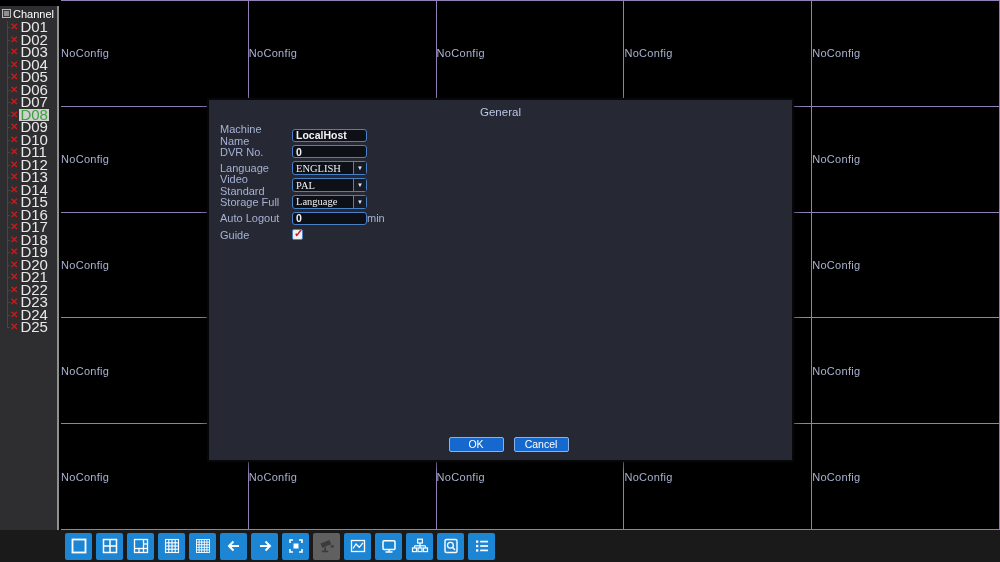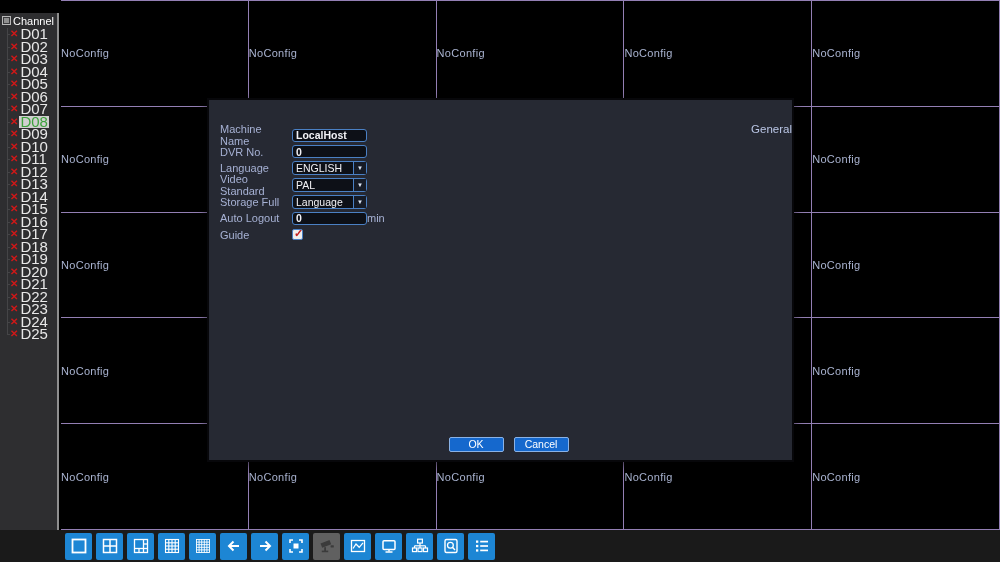--- a/index.html
+++ b/index.html
@@ -8,21 +8,21 @@
     --dialog_bg:#262933; --input_border:#4a80c4; --input_bg:#0d1017;
     --button_blue:#1568cd; --toolbar_bg:#1a1a1a; --sidebar_bg:#2e2e30;
     --disabled_button:#606060; --label_text:#a6b1d4;
   }
   *{box-sizing:border-box; margin:0; padding:0;}
   html,body{width:1000px;height:562px;overflow:hidden;background:#000;
     font-family:"Liberation Sans", sans-serif;}
   .app{position:relative;width:1000px;height:562px;}
 
   
-  .sidebar{position:absolute;left:0;top:13px;width:59px;height:530px;
+  .sidebar{position:absolute;left:0;top:6px;width:59px;height:530px;
     background:var(--sidebar_bg);border-right:2px solid #8f8f8f;}
   .ch-header{height:15px;display:flex;align-items:center;gap:2px;padding-left:2px;
     color:#ffffff;font-size:11px;}
   .ch-root-icon{width:9px;height:9px;border:1px solid #b8b8b8;background:#3a3a3c;
     position:relative;flex:none;}
   .ch-root-icon::after{content:'';position:absolute;left:1px;top:1px;width:5px;height:5px;
     background:#8f8f8f;}
   .ch-list{position:relative;}
   .ch-list::before{content:'';position:absolute;left:7px;top:0;bottom:6px;width:1px;
     background:#454547;}
@@ -43,30 +43,30 @@
     gap:1px;background:var(--grid_line);
     border-top:1px solid var(--grid_line);border-bottom:1px solid var(--grid_line);
     border-right:1px solid var(--grid_line);}
   .cell{background:#000;display:flex;align-items:center;justify-content:flex-start;}
   .cell span{color:var(--noconfig_text);font-size:11px;letter-spacing:.3px;}
 
   
   .dialog{position:absolute;left:207px;top:98px;width:587px;height:364px;
     background:var(--dialog_bg);border:2px solid #07070a;
     box-shadow:0 3px 10px rgba(0,0,0,.65);z-index:5;}
-  .dtitle{text-align:right;padding-top:23px;font-size:11.5px;color:#bac6e6;}
+  .dtitle{text-align:center;padding-top:6px;font-size:11.5px;color:#bac6e6;}
   .dform{position:absolute;left:11px;top:27px;}
   .drow{display:flex;align-items:center;height:16.6px;}
   .dlabel{width:72px;font-size:11px;color:var(--label_text);flex:none;}
   .dinput{width:75px;height:13px;background:var(--input_bg);
     border:1px solid var(--input_border);border-radius:3px;color:#f2f2f6;
     font-size:10.5px;padding:0 3px;font-family:inherit;outline:none;flex:none;font-weight:bold;}
   .dselect{width:75px;height:14px;background:var(--input_bg);
     border:1px solid var(--input_border);border-radius:3px;display:flex;
-    align-items:flex-end;cursor:pointer;flex:none;}
+    align-items:center;cursor:pointer;flex:none;font-family:Liberation Serif, serif;}
   .sel-text{flex:1;color:#f2f2f6;font-size:10.5px;padding-left:3px;white-space:nowrap;
     overflow:hidden;}
   .sel-arrow{width:13px;height:100%;border-left:1px solid var(--input_border);
     background:#161b26;display:flex;align-items:center;justify-content:center;flex:none;}
   .sel-arrow::before{content:'\25BC';font-size:6px;color:#dde6f4;}
   .suffix{margin-left:0;font-size:11px;color:var(--label_text);}
   .checkbox{width:11px;height:11px;background:#efefef;border:1px solid var(--input_border);
     border-radius:2px;position:relative;cursor:pointer;flex:none;}
   .checkbox.checked::after{content:'\2713';position:absolute;left:1px;top:-3px;
     color:#c42222;font-size:11px;font-weight:bold;}

